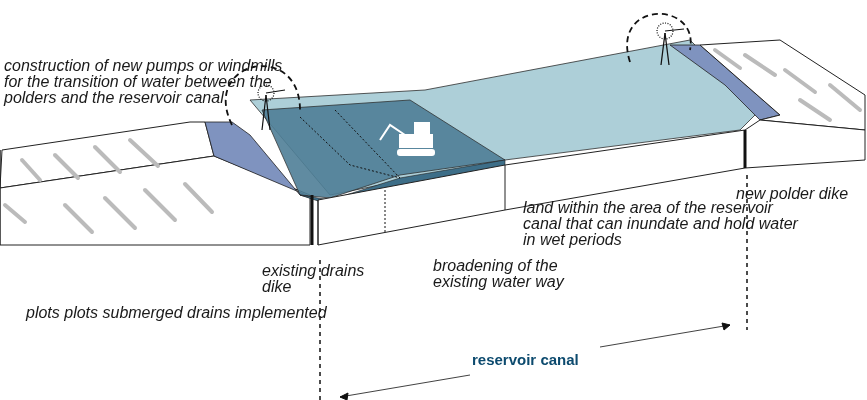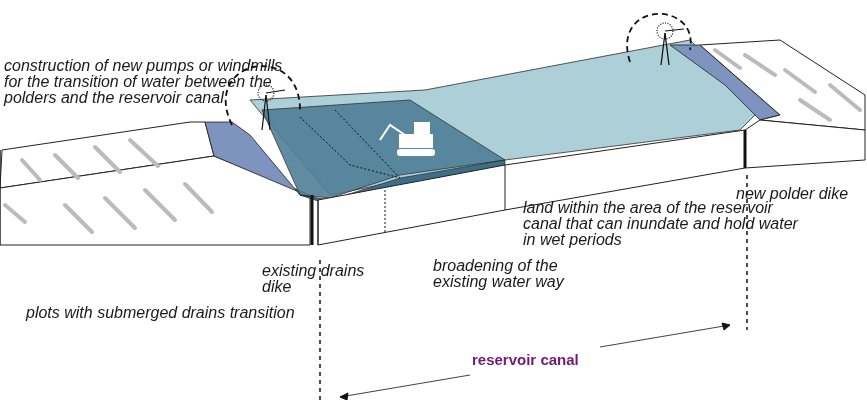--- a/index.html
+++ b/index.html
@@ -1,19 +1,19 @@
 <!DOCTYPE html>
 <html><head>
 <meta charset="utf-8">
 <style>
   html, body { margin:0; padding:0; background:#ffffff; }
   body { width:867px; height:400px; position:relative; overflow:hidden; font-family:"Liberation Sans", sans-serif; }
   #diagram { position:absolute; left:0; top:0; width:867px; height:400px; }
   .lbl { position:absolute; font-family:"Liberation Sans", sans-serif; font-style:italic; font-size:16px; line-height:16px; color:#1a1a1a; white-space:pre-line; }
-  .title { position:absolute; font-family:"Liberation Sans", sans-serif; font-weight:bold; font-size:15px; color:#701a75; }
+  .title { position:absolute; font-family:"Liberation Sans", sans-serif; font-weight:bold; font-size:15px; color:#0c4a6e; }
 </style>
 </head>
 <body>
 
 <svg id="diagram" viewBox="0 0 867 400" xmlns="http://www.w3.org/2000/svg">
 
   <g fill="#fff" stroke="#222" stroke-width="1">
     <polygon points="2,150 190,122 205,122 214,156 0,188" fill="#fff"></polygon>
     <polygon points="0,150 0,245 310,245 310,195 214,156 0,188"></polygon>
     <line x1="0" y1="188" x2="0" y2="245"></line>
@@ -106,14 +106,14 @@
 for the transition of water between the
 polders and the reservoir canal</div>
 <div class="lbl" style="left:736px;top:186px;">new polder dike</div>
 <div class="lbl" style="left:523px;top:200px;">land within the area of the reservoir
 canal that can inundate and hold water
 in wet periods</div>
 <div class="lbl" style="left:262px;top:263px;">existing drains
 dike</div>
 <div class="lbl" style="left:393px;top:258px;margin-left:40px;">broadening of the
 existing water way</div>
-<div class="lbl" style="left:26px;top:305px;">plots with submerged drains transition</div>
+<div class="lbl" style="left:26px;top:305px;">plots plots submerged drains implemented</div>
 <div class="title" style="left:472px;top:351px;">reservoir canal</div>
 
 </body></html>

